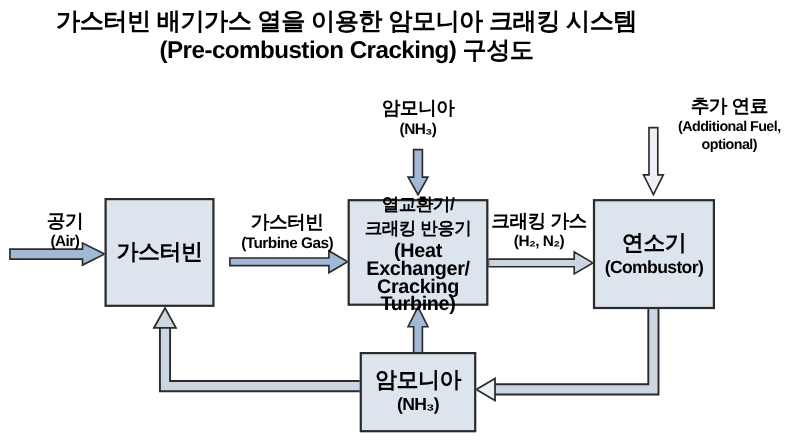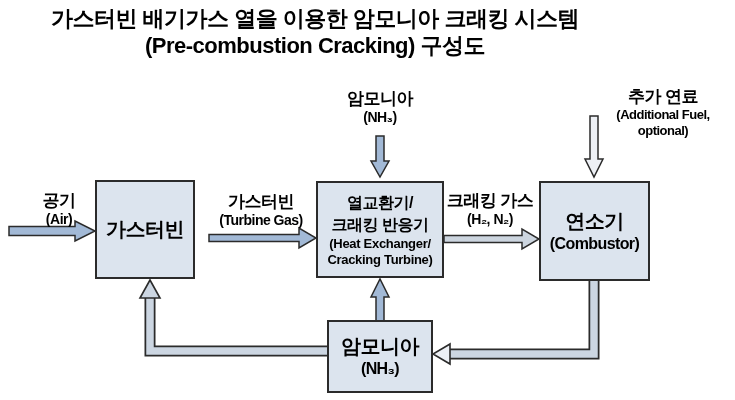--- a/index.html
+++ b/index.html
@@ -15,21 +15,21 @@
   .title{position:absolute;left:0;top:5px;width:630px;text-align:center;
          font-size:22px;line-height:27px;letter-spacing:-0.5px;}
   svg.arrows{position:absolute;left:0;top:0;z-index:1;}
   .box{position:absolute;z-index:2;background:var(--box-fill);
        border:2px solid var(--box-border);box-sizing:border-box;
        display:flex;flex-direction:column;align-items:center;justify-content:center;
        text-align:center;}
   .box .ko{font-size:20px;line-height:25px;letter-spacing:-0.5px;}
   .box .en{font-size:16px;line-height:20px;letter-spacing:-0.6px;}
   #box-heat-exchanger .ko{font-size:16px;line-height:22px;}
-  #box-heat-exchanger .en{font-size:13px;line-height:16px;letter-spacing:-0.3px;}
+  #box-heat-exchanger .en{font-size:18px;line-height:16px;letter-spacing:-0.3px;}
   .flow-label{position:absolute;z-index:2;text-align:center;}
   .flow-label .ko{font-size:17px;line-height:21px;letter-spacing:-0.5px;}
   .flow-label .en{font-size:14px;line-height:17px;letter-spacing:-0.5px;}
   #label-fuel .en{font-size:13px;line-height:16px;}
   .arrow-blue{fill:var(--arrow-blue);stroke:var(--box-border);stroke-width:1.5;}
   .arrow-light{fill:var(--arrow-light);stroke:var(--box-border);stroke-width:1.5;}
   .arrow-white{fill:var(--arrow-white);stroke:var(--box-border);stroke-width:1.5;}
   .pipe-outer{fill:none;stroke:var(--box-border);stroke-width:11;stroke-linejoin:miter;}
   .pipe-inner{fill:none;stroke:var(--pipe);stroke-width:7.5;stroke-linejoin:miter;}
   .pipe-head-light{fill:var(--pipe);stroke:var(--box-border);stroke-width:1.6;}

